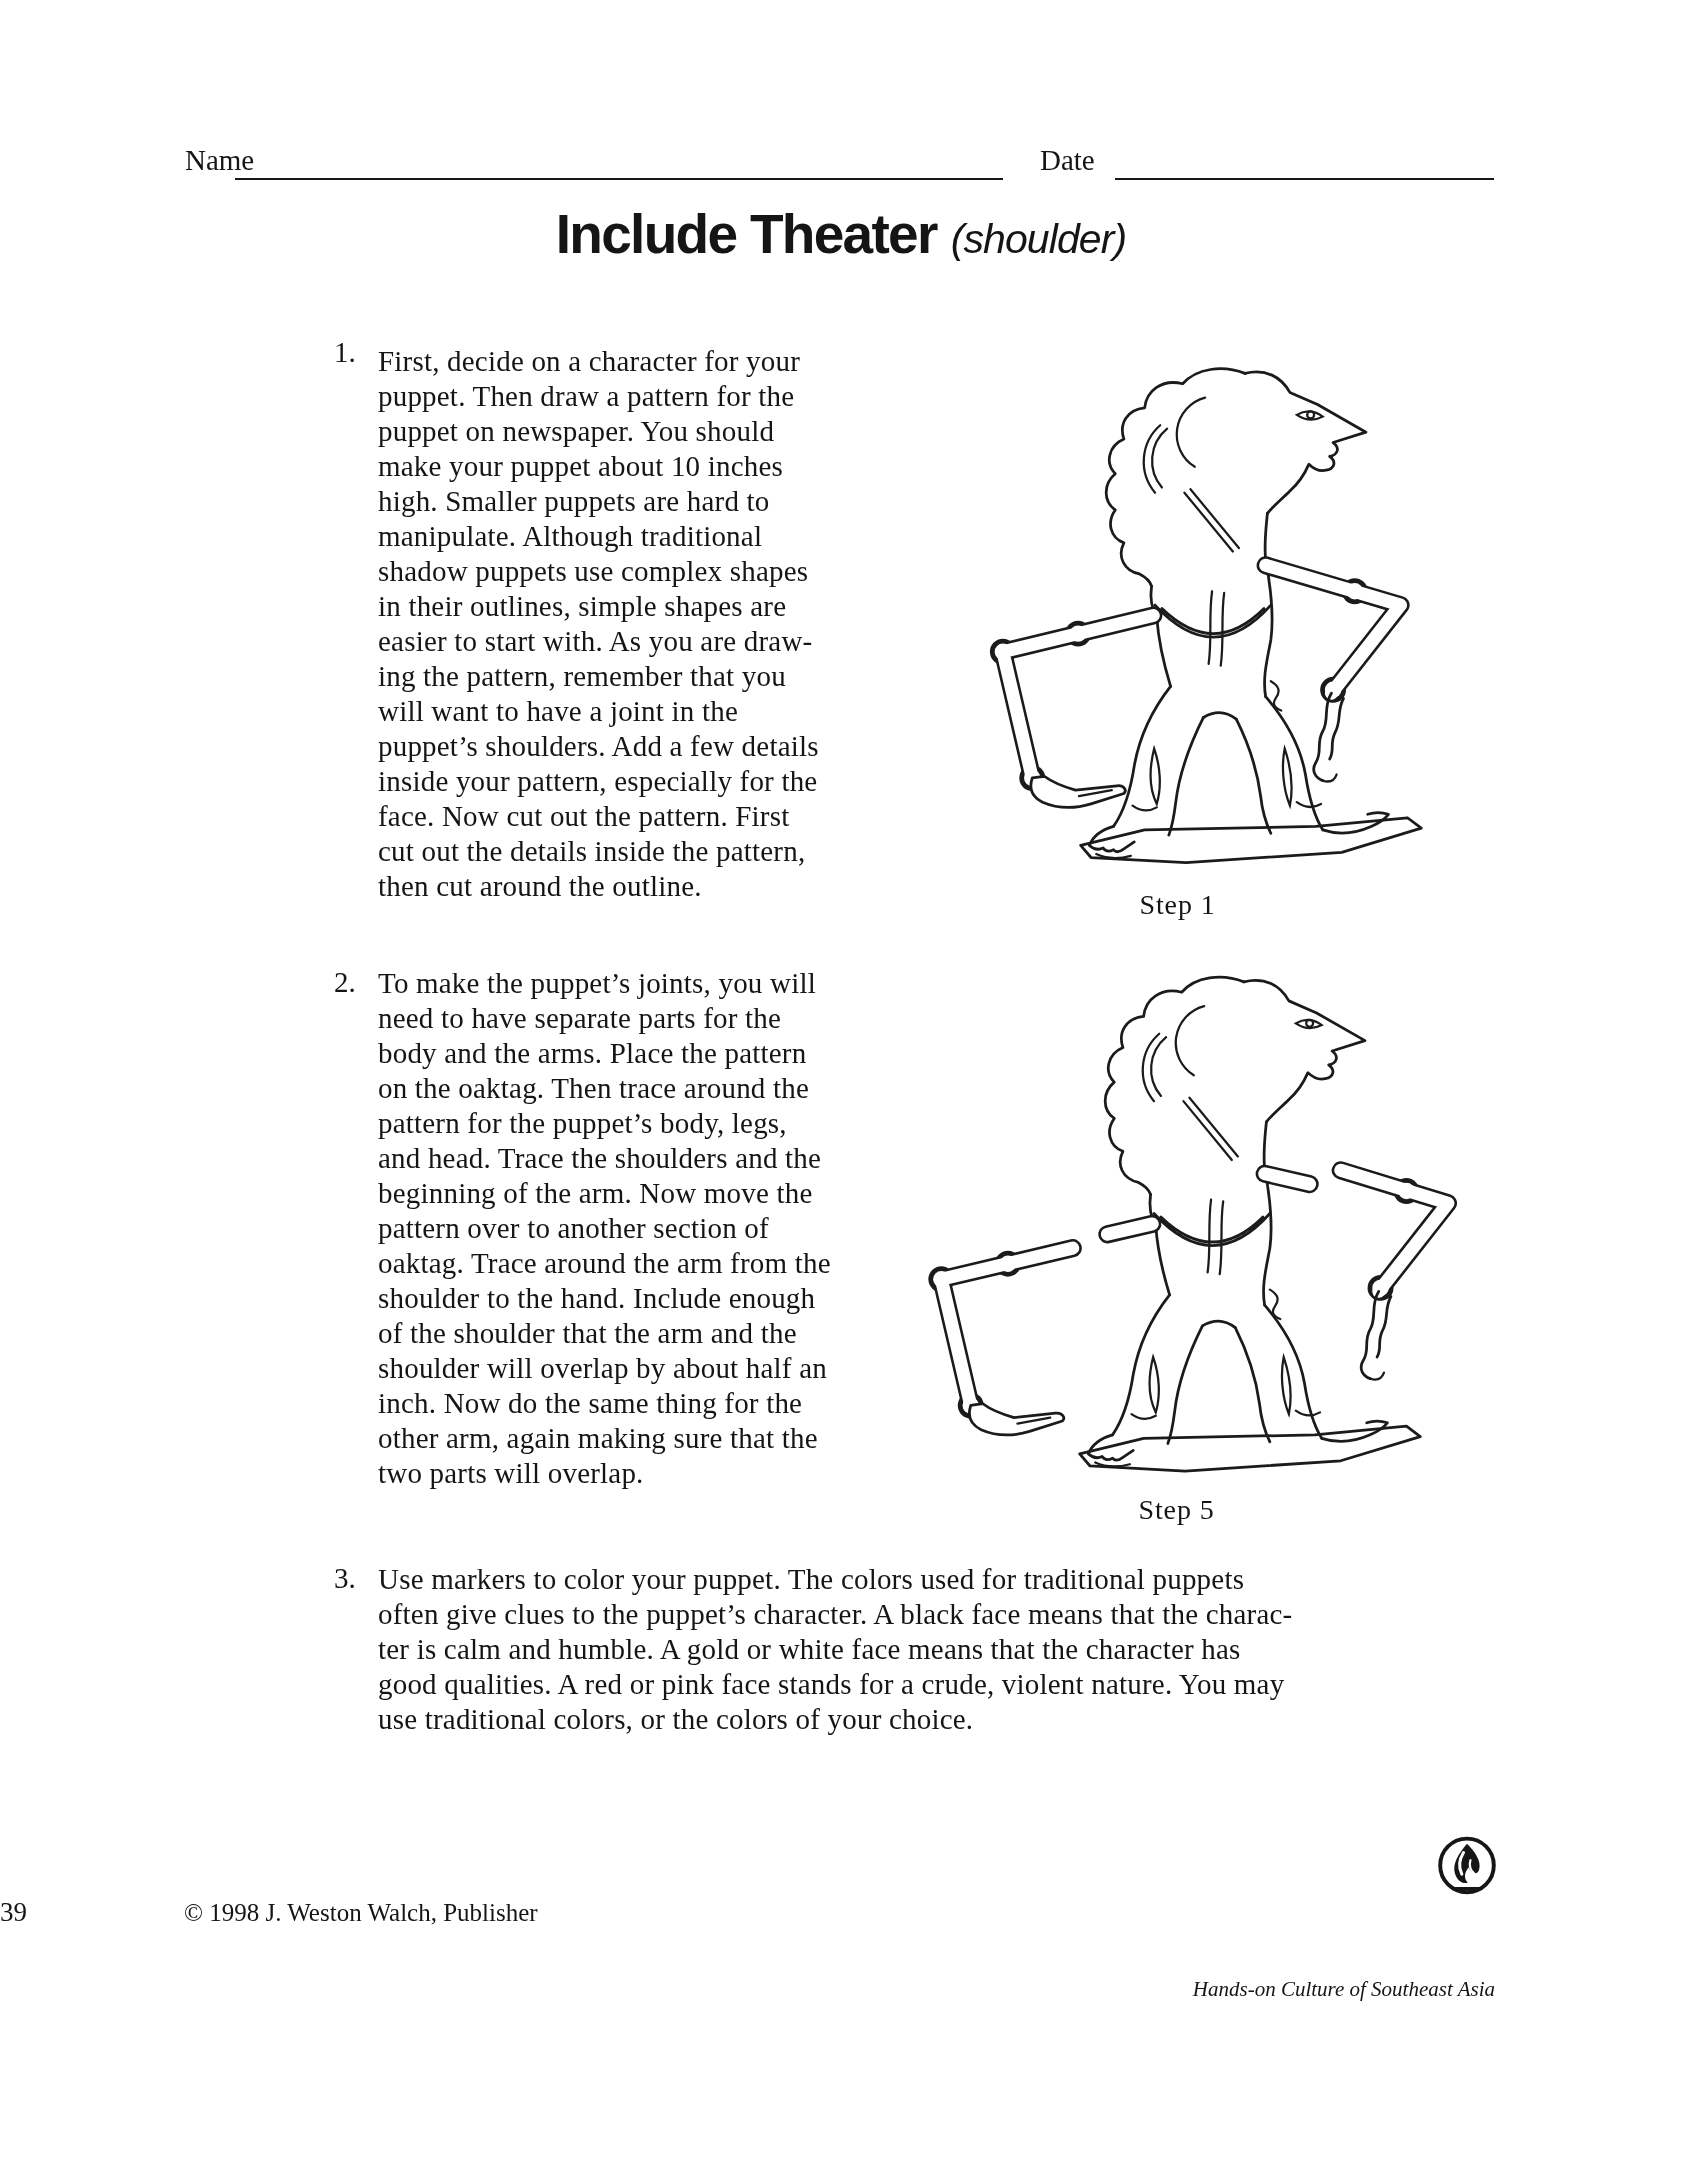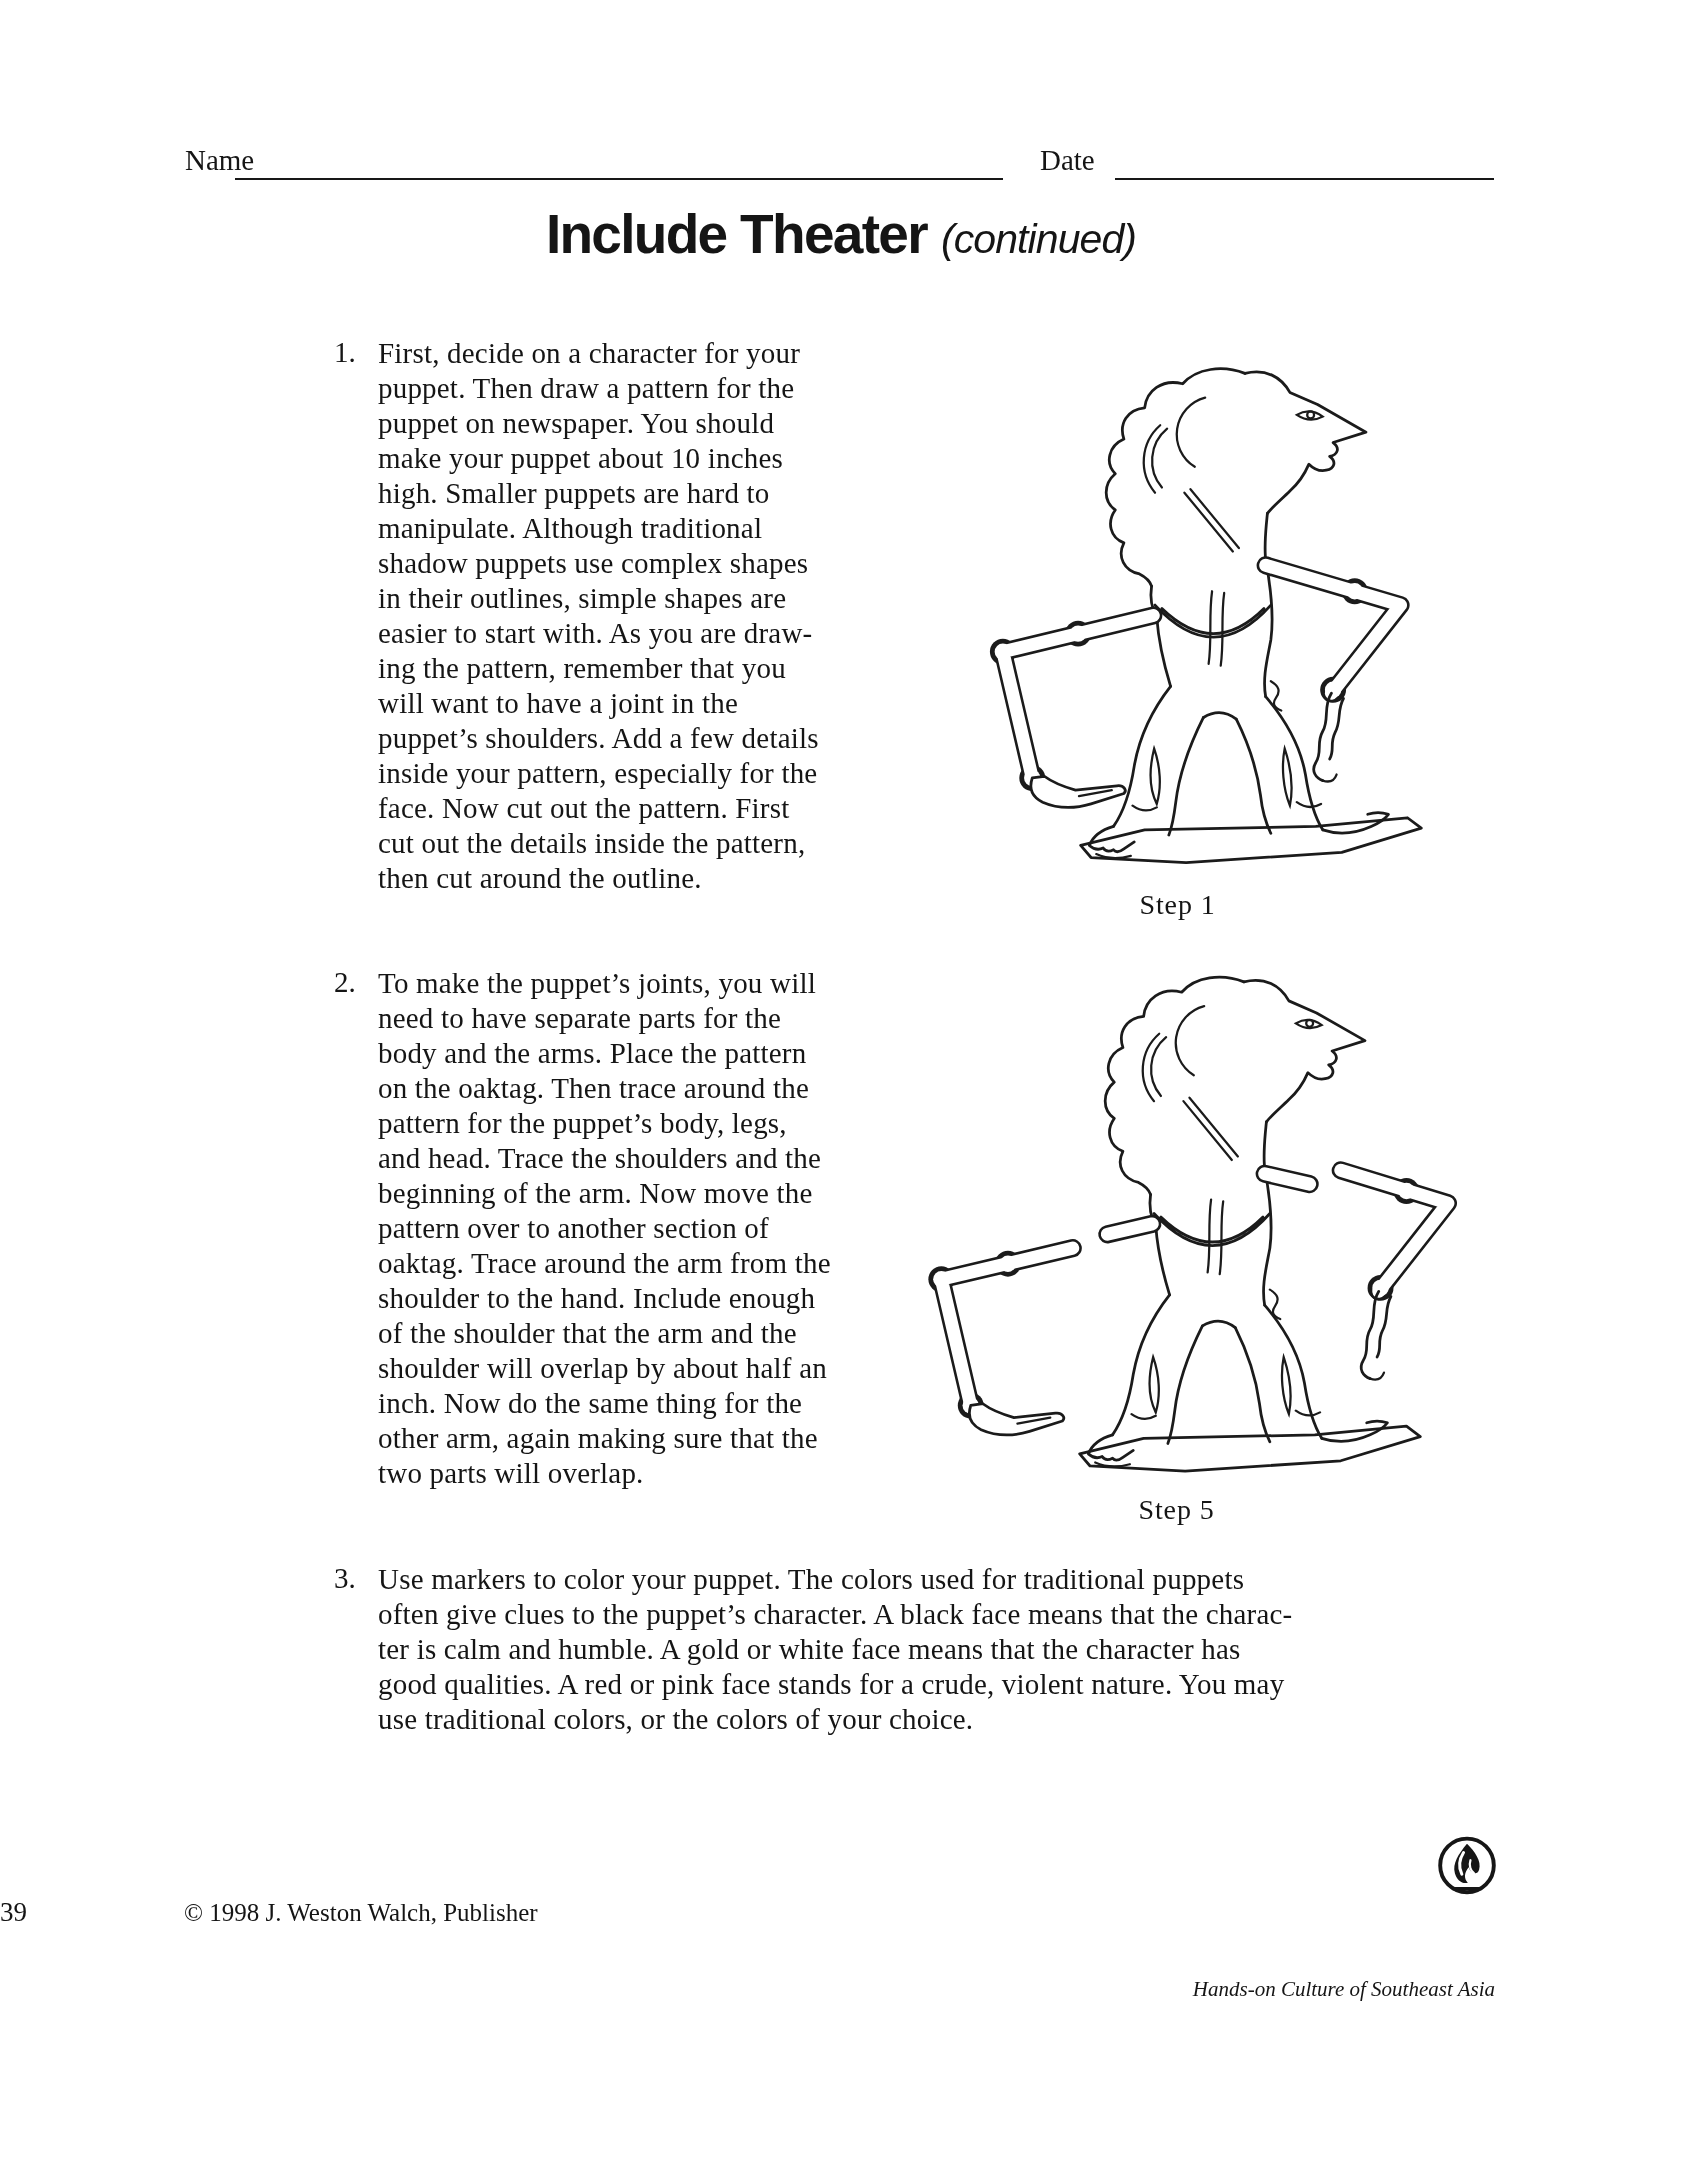--- a/index.html
+++ b/index.html
@@ -53,24 +53,24 @@
 </head>
 <body>
 
 <div class="page">
 
   <span class="label" style="left:185px;top:144px;">Name</span>
   <div class="fill-line" style="left:235px;top:147px;width:768px;"></div>
   <span class="label" style="left:1040px;top:144px;">Date</span>
   <div class="fill-line" style="left:1115px;top:147px;width:379px;"></div>
 
-  <h1 class="title" style="margin:0;"><span>Include Theater</span><span class="cont">(continued)</span></h1>
+  <h1 class="title" style="margin:0;"><span>Include Theater</span><span class="cont">(shoulder)</span></h1>
 
   <span class="step-num" style="left:334px;top:336px;">1.</span>
-  <div class="step-text t-narrow" style="left:378px;top:336px;">First, decide on a character for your
+  <div class="step-text t-narrow" style="left:378px;top:344px;">First, decide on a character for your
 puppet. Then draw a pattern for the
 puppet on newspaper. You should
 make your puppet about 10 inches
 high. Smaller puppets are hard to
 manipulate. Although traditional
 shadow puppets use complex shapes
 in their outlines, simple shapes are
 easier to start with. As you are draw-
 ing the pattern, remember that you
 will want to have a joint in the

